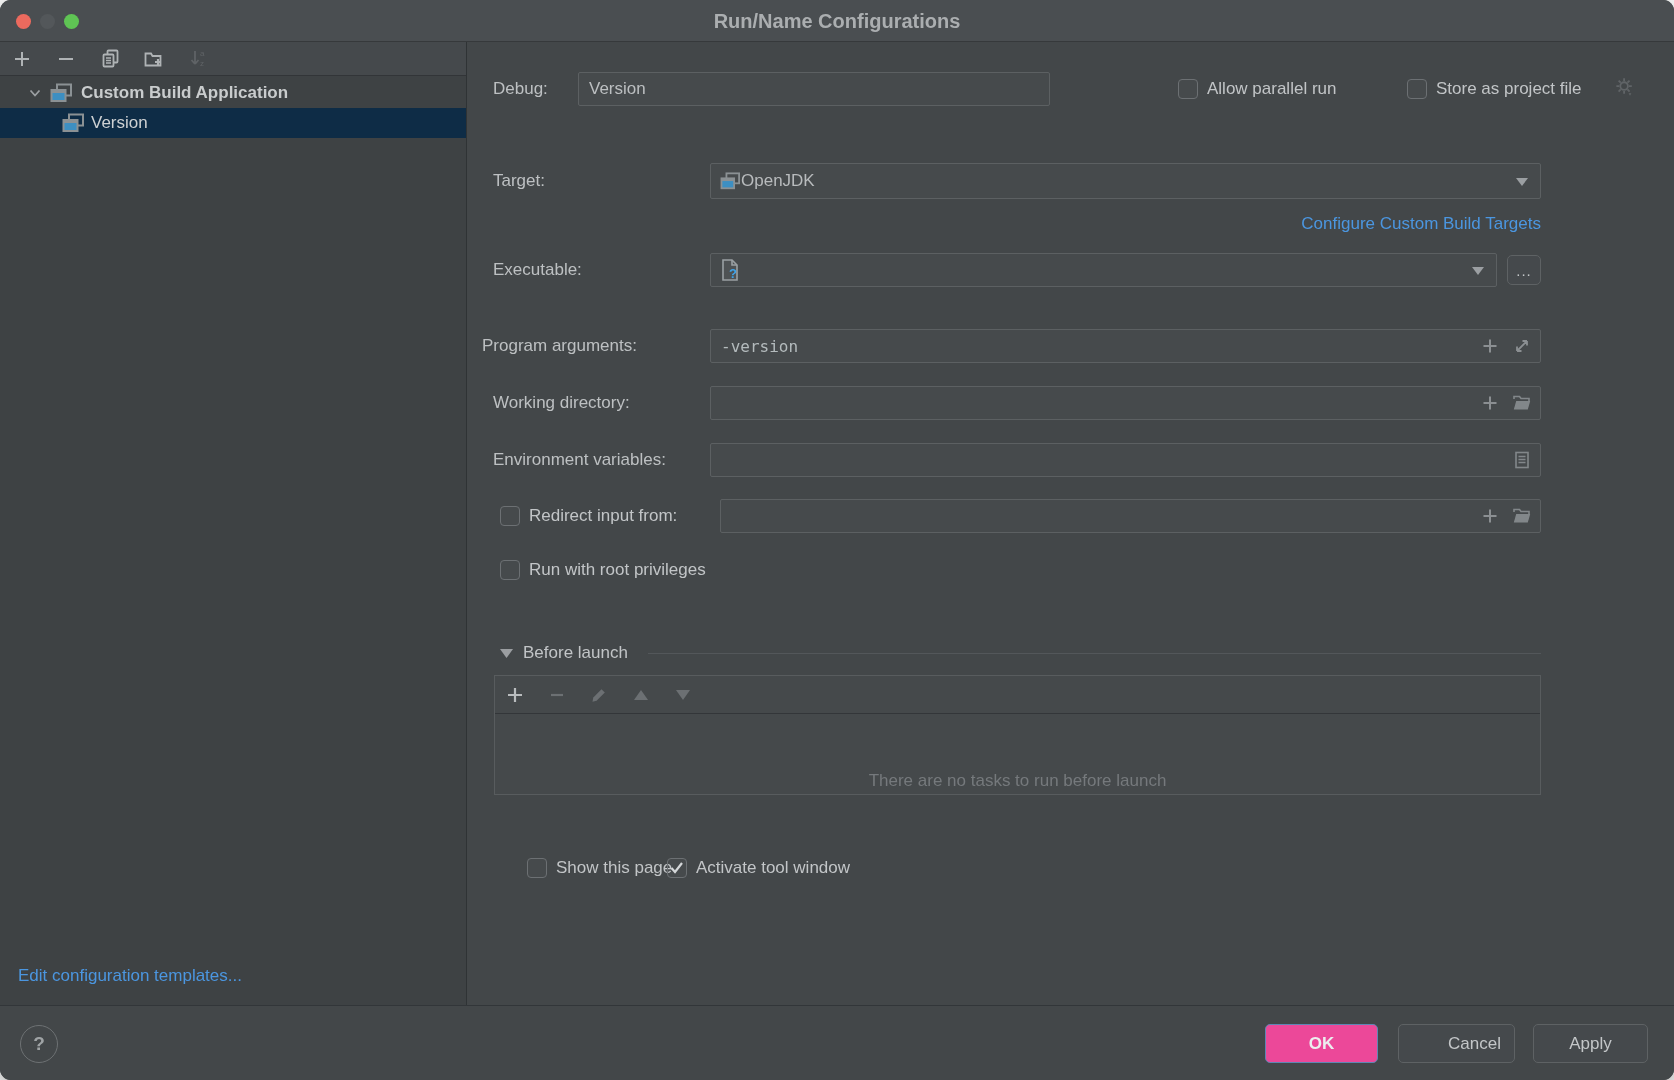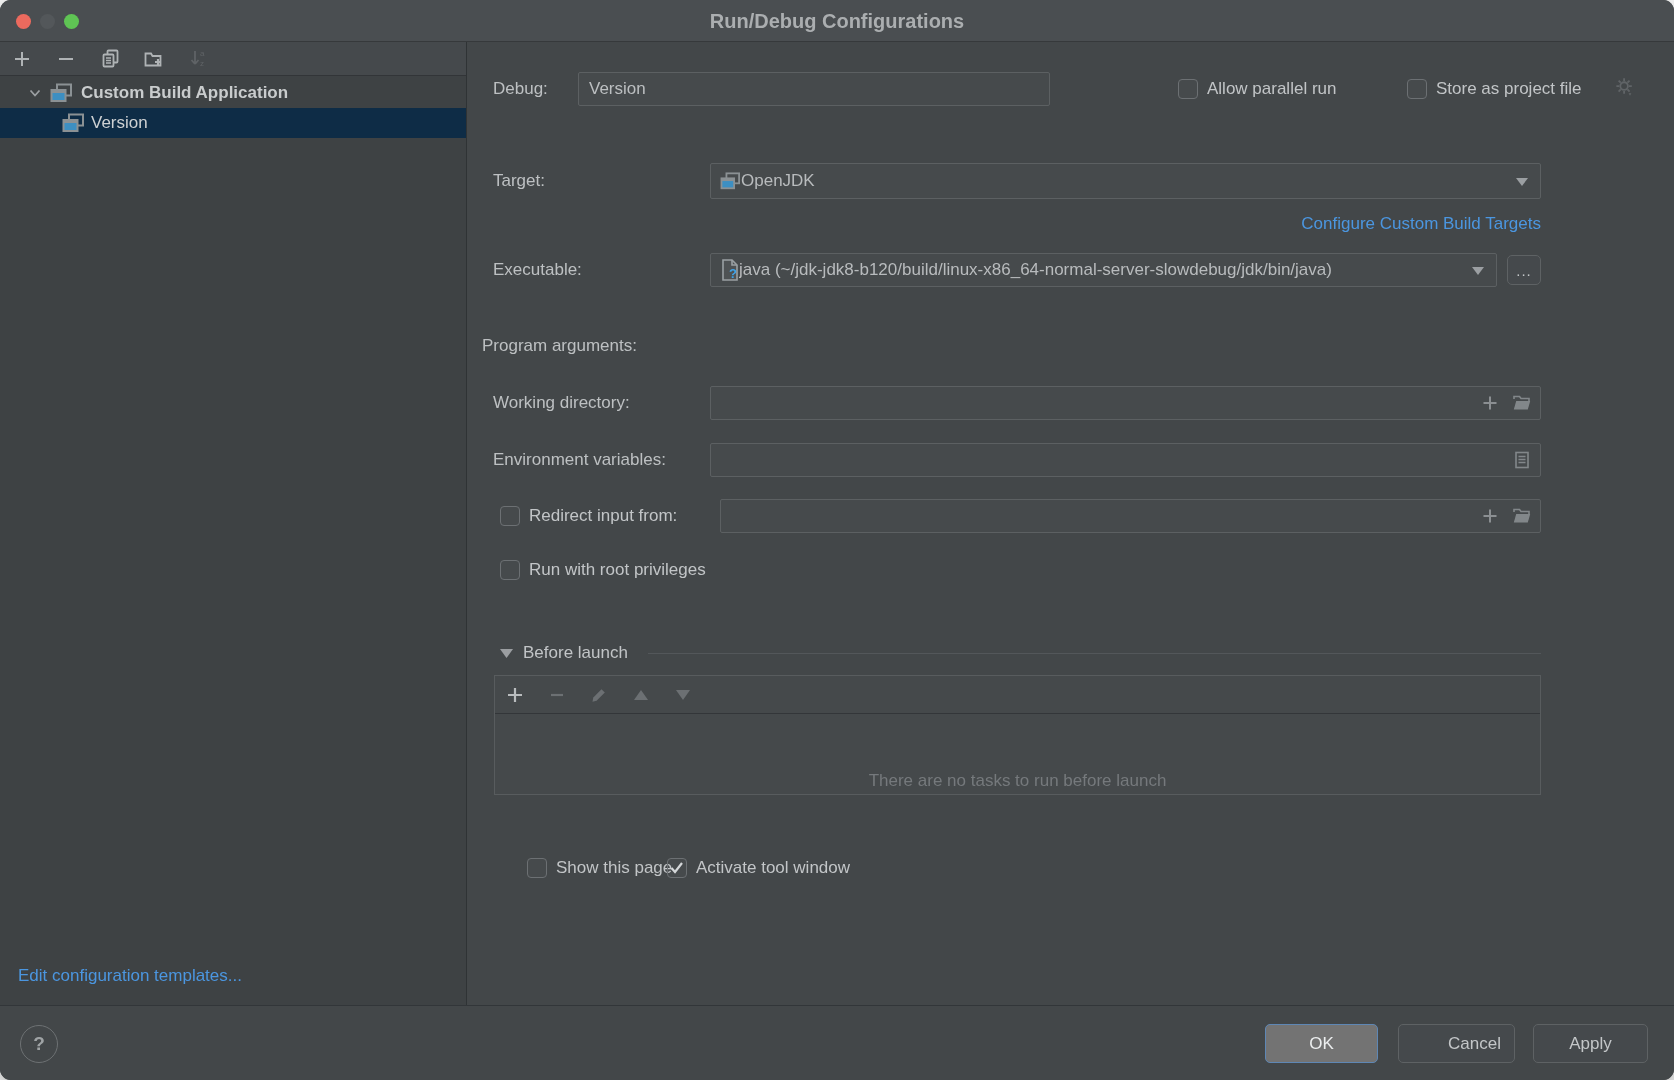--- a/index.html
+++ b/index.html
@@ -79,38 +79,38 @@
   .help {
     position:absolute; left:20px; top:19px; width:38px; height:38px; border-radius:50%;
     border:1.5px solid #6d7173; color:#9fa3a5; font-size:19px; font-weight:700;
     display:flex; align-items:center; justify-content:center; cursor:default;
   }
   .btn {
     position:absolute; top:18px; height:39px; border-radius:5px; font-size:17px;
     display:flex; align-items:center; justify-content:center; cursor:default;
     background:#45494c; border:1px solid #5e6264; color:#c3c6c8;
   }
-  .btn.primary { background:#737373; border:1px solid #5e87b5; color:#eceeef; font-weight:400; }
+  .btn.primary { background:#ec4899; border:1px solid #5e87b5; color:#eceeef; font-weight:700; }
   .btn.ok { left:1265px; width:113px; }
   .btn.cancel { left:1398px; width:117px;padding-left:36px; }
   .btn.apply { left:1533px; width:115px; }
   svg { display:block; }
 </style>
 </head>
 <body>
 
 <div class="window">
 
   <div class="titlebar">
     <div class="traffic">
       <span class="light close"></span>
       <span class="light min"></span>
       <span class="light zoom"></span>
     </div>
-    <div class="dlg-title">Run/Debug Configurations</div>
+    <div class="dlg-title">Run/Name Configurations</div>
   </div>
 
   <div class="sidebar">
     <div class="tree-toolbar">
       <span class="tbtn">
         <svg width="18" height="18" viewBox="0 0 18 18">
             <path d="M9 2v14M2 9h14" stroke="#afb3b5" stroke-width="2" fill="none"></path>
           </svg>
       </span>
       <span class="tbtn">
@@ -206,28 +206,42 @@
 
     <div class="link" style="right:133px; top:172px;">Configure Custom Build Targets</div>
 
     <div class="flabel" style="left:26px; top:217px;">Executable:</div>
     <div class="field" style="left:243px; top:211px; width:787px;">
       <svg style="margin-left:10px; flex:none;" width="18" height="22" viewBox="0 0 18 22">
         <path d="M2 1h9l5 5v15H2z" fill="#4e5254" stroke="#9aa0a3" stroke-width="1.6"></path>
         <path d="M11 1v5h5" fill="none" stroke="#9aa0a3" stroke-width="1.6"></path>
         <text x="8" y="19" font-size="13" font-weight="bold" fill="#3fa3e8" font-family="Liberation Sans, sans-serif">?</text>
       </svg>
-      <span class="combo-text">java (~/jdk-jdk8-b120/build/linux-x86_64-normal-server-slowdebug/jdk/bin/java)</span>
       <svg class="caret" style="top:13px;" width="12" height="8" viewBox="0 0 12 8">
           <path d="M0 0h12L6 8z" fill="#9b9fa2"></path>
         </svg>
     </div>
     <div class="btn" style="left:1040px; top:213px; width:34px; height:30px; font-size:15px; letter-spacing:1px;">...</div>
 
     <div class="flabel" style="left:15px; top:293px;">Program arguments:</div>
+    <div class="field" style="left:243px; top:287px; width:831px;">
+      <input class="fld mono" value="-version" style="">
+      <div class="fld-icons">
+        <span class="fbtn">
+          <svg width="16" height="16" viewBox="0 0 16 16">
+              <path d="M8 1.5v13M1.5 8h13" stroke="#8b8f92" stroke-width="2" fill="none"></path>
+            </svg>
+        </span>
+        <span class="fbtn">
+          <svg width="16" height="16" viewBox="0 0 16 16">
+              <path d="M3 13L13 3M13 3H8.5M13 3v4.5M3 13h4.5M3 13V8.5" stroke="#8b8f92" stroke-width="1.8" fill="none"></path>
+            </svg>
+        </span>
+      </div>
+    </div>
 
     <div class="flabel" style="left:26px; top:350px;">Working directory:</div>
     <div class="field" style="left:243px; top:344px; width:831px;">
       <input class="fld" value="" style="">
       <div class="fld-icons">
         <span class="fbtn">
           <svg width="16" height="16" viewBox="0 0 16 16">
               <path d="M8 1.5v13M1.5 8h13" stroke="#8b8f92" stroke-width="2" fill="none"></path>
             </svg>
         </span>

